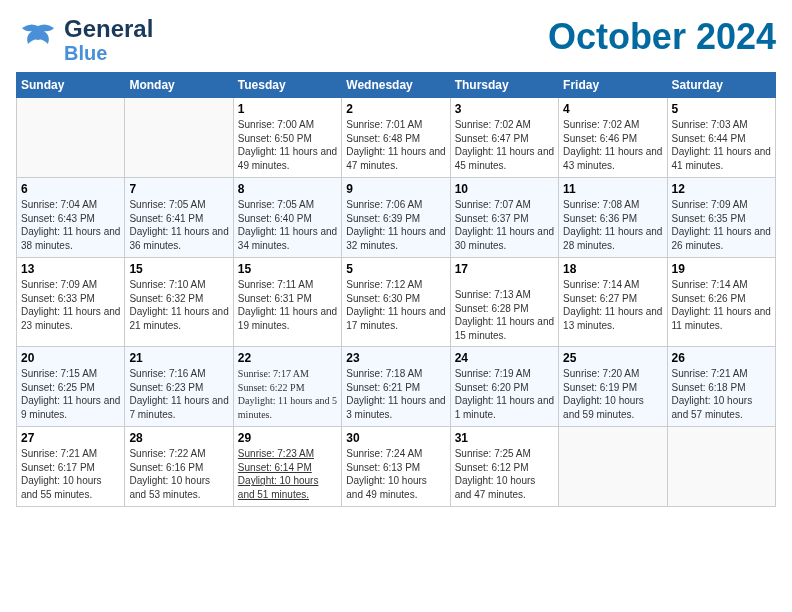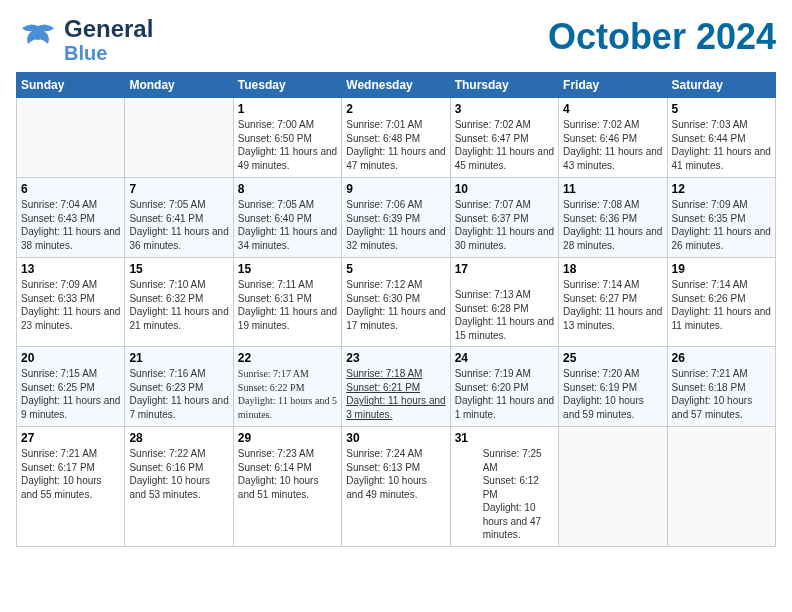--- a/index.html
+++ b/index.html
@@ -248,21 +248,21 @@
 Daylight: 11 hours and 7 minutes.</div>
         </td>
         <td>
           <span class="day-num">22</span>
           <div class="day-info" style="white-space: pre-line; font-family: Liberation Serif, serif;">Sunrise: 7:17 AM
 Sunset: 6:22 PM
 Daylight: 11 hours and 5 minutes.</div>
         </td>
         <td>
           <span class="day-num">23</span>
-          <div class="day-info" style="white-space: pre-line; text-decoration: underline;">Sunrise: 7:18 AM
+          <div class="day-info" style="white-space: pre-line;">Sunrise: 7:18 AM
 Sunset: 6:21 PM
 Daylight: 11 hours and 3 minutes.</div>
         </td>
         <td>
           <span class="day-num">24</span>
           <div class="day-info" style="white-space: pre-line;">Sunrise: 7:19 AM
 Sunset: 6:20 PM
 Daylight: 11 hours and 1 minute.</div>
         </td>
         <td>
@@ -286,33 +286,33 @@
 Daylight: 10 hours and 55 minutes.</div>
         </td>
         <td>
           <span class="day-num">28</span>
           <div class="day-info" style="white-space: pre-line;">Sunrise: 7:22 AM
 Sunset: 6:16 PM
 Daylight: 10 hours and 53 minutes.</div>
         </td>
         <td>
           <span class="day-num">29</span>
-          <div class="day-info" style="white-space: pre-line;">Sunrise: 7:23 AM
+          <div class="day-info" style="white-space: pre-line; text-decoration: underline;">Sunrise: 7:23 AM
 Sunset: 6:14 PM
 Daylight: 10 hours and 51 minutes.</div>
         </td>
         <td>
           <span class="day-num">30</span>
           <div class="day-info" style="white-space: pre-line;">Sunrise: 7:24 AM
 Sunset: 6:13 PM
 Daylight: 10 hours and 49 minutes.</div>
         </td>
         <td>
           <span class="day-num">31</span>
-          <div class="day-info" style="white-space: pre-line; margin-left: 28px;">Sunrise: 7:25 AM
+          <div class="day-info" style="white-space: pre-line;">Sunrise: 7:25 AM
 Sunset: 6:12 PM
 Daylight: 10 hours and 47 minutes.</div>
         </td>
         <td class="empty"></td>
         <td class="empty"></td>
       </tr>
     </tbody>
 </table>
 
 </body></html>

